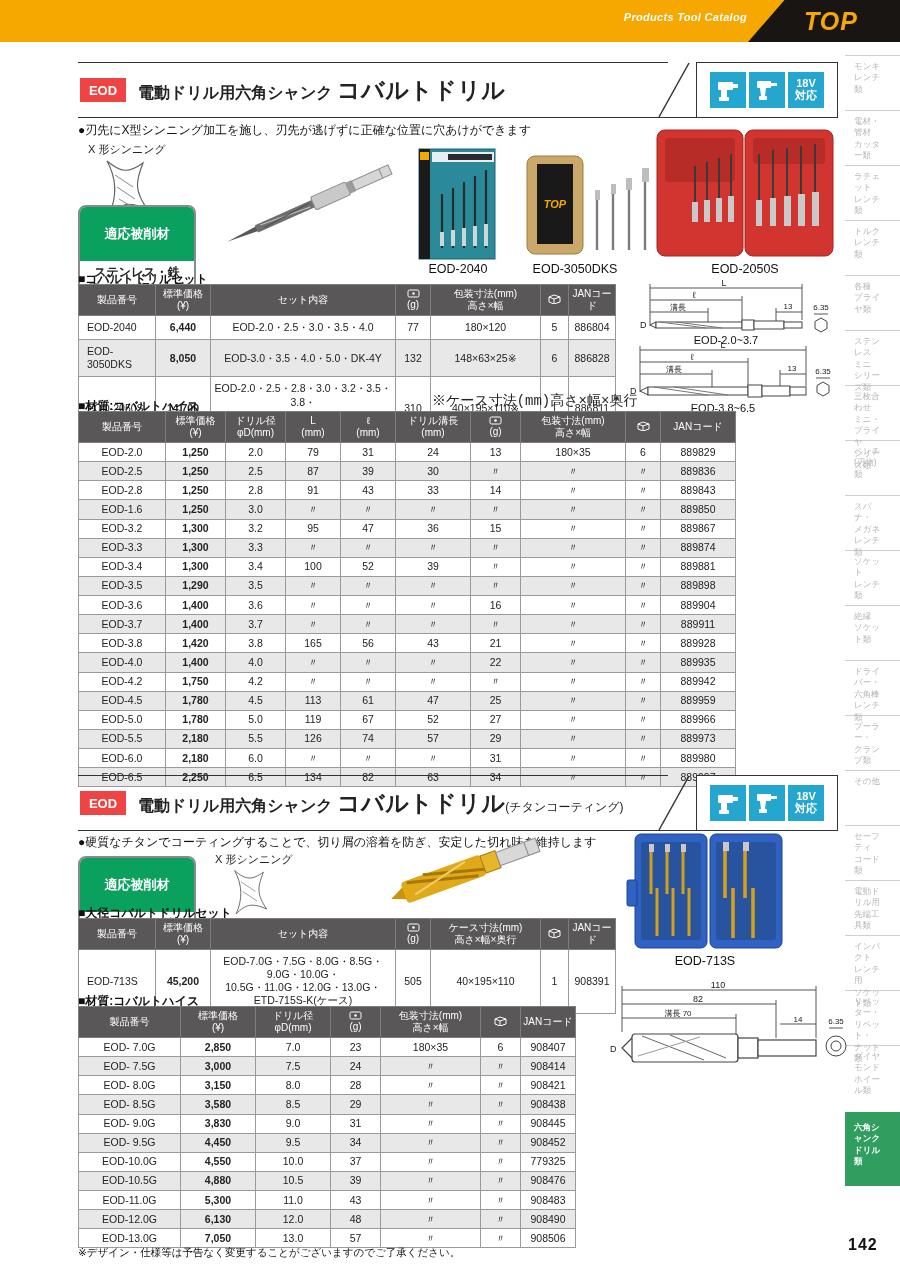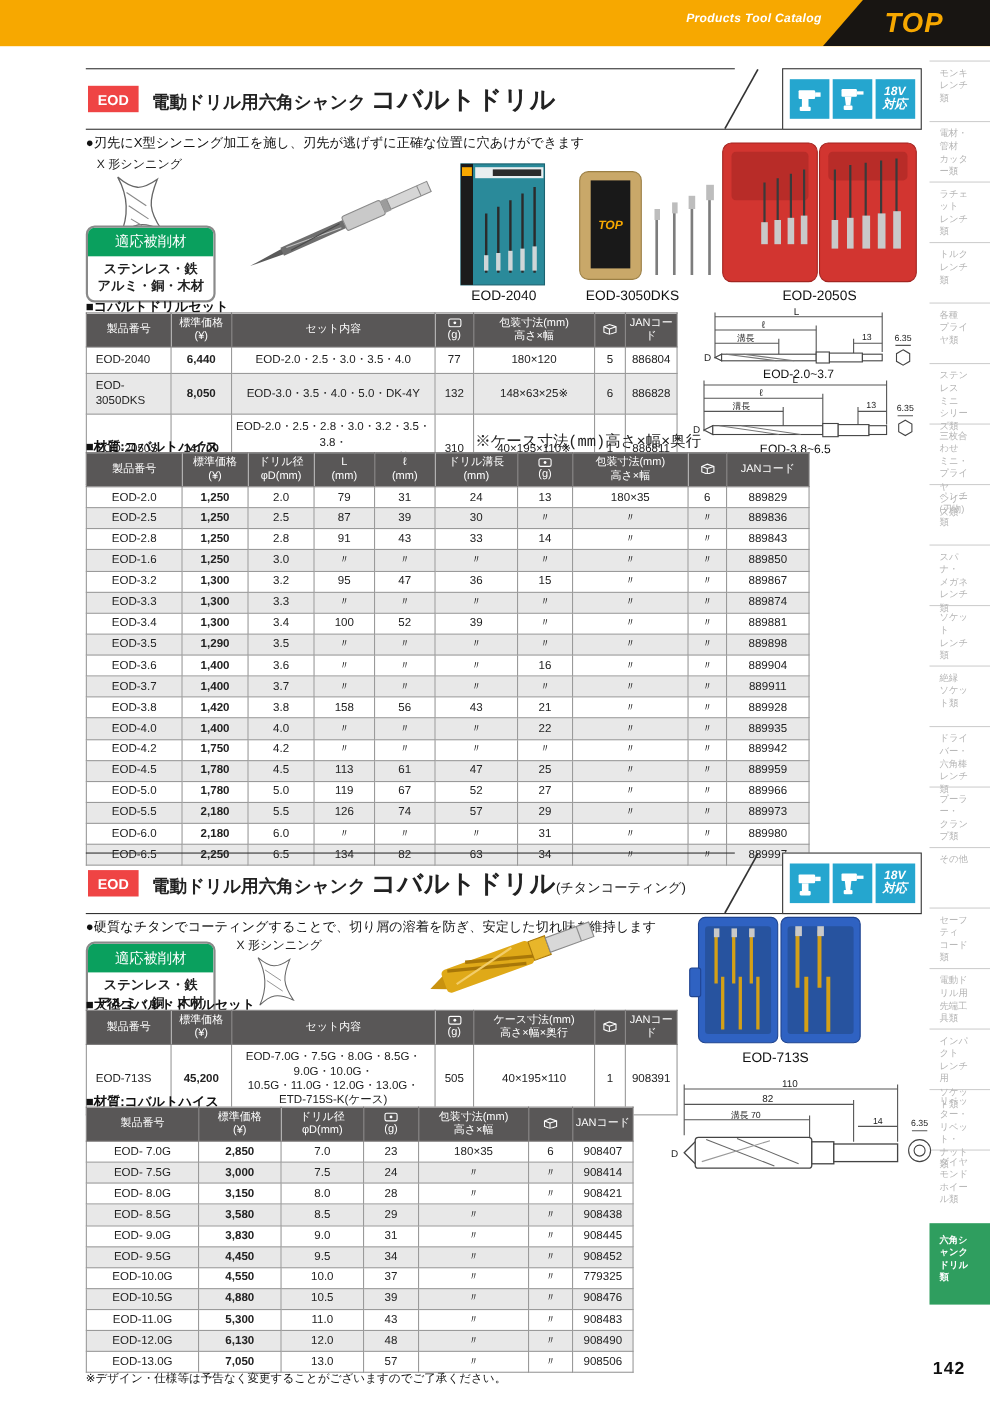--- a/index.html
+++ b/index.html
@@ -21,34 +21,34 @@
 
   
   .band{position:absolute;left:78px;width:760px;height:56px;border-bottom:1.5px solid #333;}
   .band::before{content:"";position:absolute;left:0;top:0;width:590px;border-top:1.5px solid #333;}
   .band .slash{position:absolute;left:575px;top:0;}
   .eod-badge{position:absolute;left:2px;top:16px;width:46px;height:24px;background:#ef4444;color:#fff;font-size:13px;font-weight:bold;display:flex;align-items:center;justify-content:center;}
   .band-title{position:absolute;left:60px;top:13px;white-space:nowrap;}
   .t-prefix{font-size:16px;font-weight:bold;}
   .t-main{font-size:23px;font-weight:bold;letter-spacing:.5px;margin-top:36px;}
   .t-suffix{font-size:12px;font-weight:normal;}
-  .compat-box{position:absolute;right:0;top:0;height:56px;width:127px;border:1.5px solid #333;background:#fff;display:flex;align-items:center;justify-content:center;gap:3px;font-style:italic;}
+  .compat-box{position:absolute;right:0;top:0;height:56px;width:142px;border:1.5px solid #333;background:#fff;display:flex;align-items:center;justify-content:center;gap:3px;}
   .tile{width:36px;height:36px;background:#25a6cf;display:flex;align-items:center;justify-content:center;}
   .tile-18v{color:#fff;font-size:11px;font-weight:bold;line-height:1.05;text-align:center;white-space:pre-line;}
 
   
   .bullet{position:absolute;font-size:12px;color:#111;}
   .thinning-label{position:absolute;font-size:11px;color:#222;}
   .sec-label{position:absolute;font-size:12px;font-weight:bold;color:#111;}
   .note{position:absolute;font-size:14px;color:#222;font-family:Liberation Mono, monospace;}
   .footnote{position:absolute;left:78px;top:1246px;font-size:10.5px;color:#111;}
 
   
   .mat-box{position:absolute;width:118px;border:2px solid #8a8a8a;border-radius:8px;overflow:hidden;background:#fff;}
-  .mat-head{background:#0aa05e;color:#fff;font-size:13px;font-weight:normal;text-align:center;padding:4px 0;}
+  .mat-head{background:#0aa05e;color:#fff;font-size:13px;font-weight:bold;text-align:center;padding:18px 0;}
   .mat-body{font-size:12px;font-weight:bold;text-align:center;padding:4px 0 5px;line-height:1.3;white-space:pre-line;}
 
   
   table{border-collapse:collapse;table-layout:fixed;position:absolute;background:#fff;}
   th,td{border:1px solid #9a9a9a;overflow:hidden;}
   table{border:1.5px solid #555;}
   th{background:#595757;color:#fff;font-weight:normal;font-size:10px;line-height:1.2;white-space:pre-line;border:1px solid #7e7c7c;padding:3px 1px;}
   td{font-size:10.5px;text-align:center;padding:2.5px 2px;white-space:pre-line;line-height:1.25;color:#222;}
   tbody tr:nth-child(even) td{background:#e8e8e8;}
   td.bold{font-weight:bold;}
@@ -553,21 +553,21 @@
           <td>〃</td>
           <td>〃</td>
           <td>〃</td>
           <td>〃</td>
           <td>889911</td>
         </tr>
         <tr>
           <td>EOD-3.8</td>
           <td class="bold">1,420</td>
           <td>3.8</td>
-          <td>158</td>
+          <td>165</td>
           <td>56</td>
           <td>43</td>
           <td>21</td>
           <td>〃</td>
           <td>〃</td>
           <td>889928</td>
         </tr>
         <tr>
           <td>EOD-4.0</td>
           <td class="bold">1,400</td>

